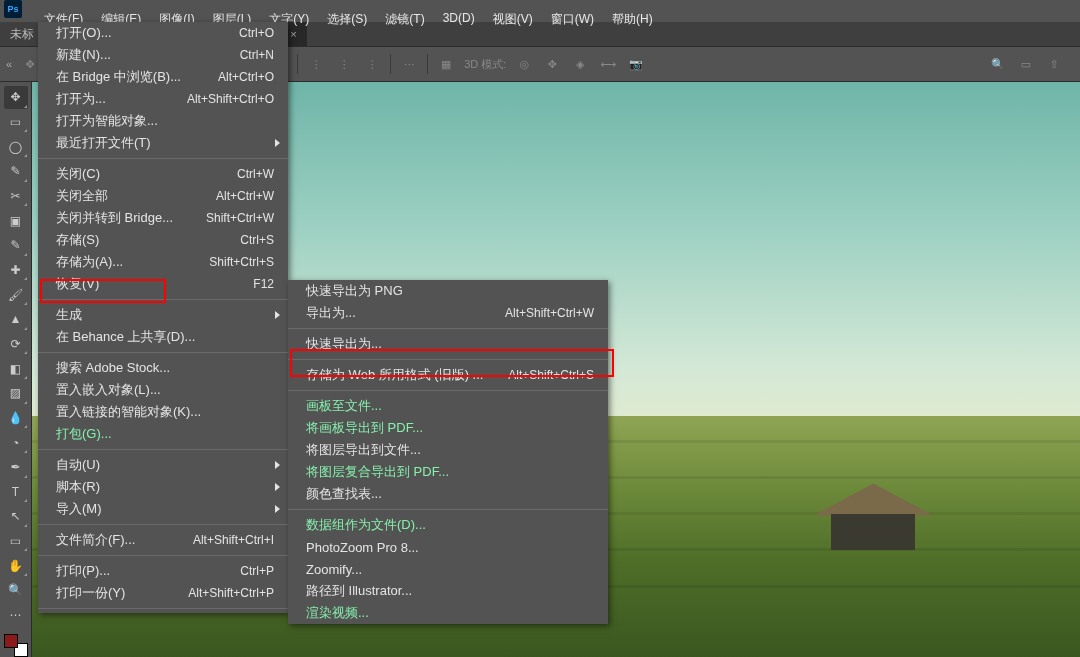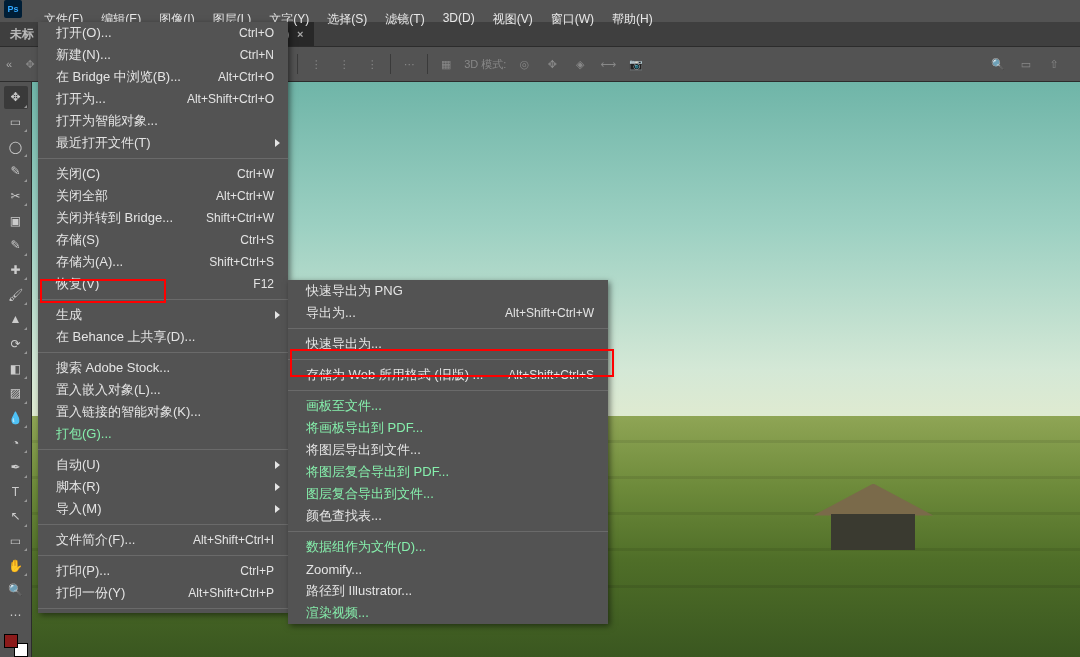--- a/index.html
+++ b/index.html
@@ -1,21 +1,21 @@
 <!DOCTYPE html>
 <html><head>
 <meta charset="utf-8">
 <style>
 * { margin:0; padding:0; box-sizing:border-box; font-family:"Microsoft YaHei",sans-serif; -webkit-font-smoothing:antialiased; }
 body { width:1080px; height:657px; background:#535353; overflow:hidden; position:relative; color:#d8d8d8; font-size:12px; }
 .menubar { height:22px; background:#535353; display:flex; padding-left:4px; position:relative; z-index:50; }
 .ps-logo { width:18px; height:18px; background:#001e36; color:#31a8ff; display:flex; align-items:center; justify-content:center; font-size:9px; font-weight:bold; border-radius:2px; margin-right:14px; }
 .menu-items { display:flex; gap:2px; }
 .menu-item { padding:11px 8px; color:#e8e8e8; cursor:pointer; }
-.tabbar { position:absolute; left:0; top:22px; right:0; height:24px; background:#3f3f3f; display:flex; align-items:center; padding-left:10px; font-size:12px; color:#bbb;font-weight:bold; }
+.tabbar { position:absolute; left:0; top:22px; right:0; height:24px; background:#3f3f3f; display:flex; align-items:center; padding-left:10px; font-size:12px; color:#bbb; }
 .tabbar .untitled{color:#bbb;margin-right:24px;}
 .tab { height:24px; display:flex; align-items:center; padding:0 10px; background:#3f3f3f; color:#ddd; font-size:11px; }
 .tab.active { background:#282828; }
 .tab .close{margin-left:8px;color:#aaa;}
 .optbar { position:absolute; left:0; top:46px; right:0; height:36px; background:#535353; border-top:1px solid #2c2c2c; border-bottom:1px solid #2c2c2c; display:flex; align-items:center; padding-left:6px; gap:8px; color:#888; font-size:11px; z-index:5;}
 .opt-icon { width:20px; height:20px; display:flex; align-items:center; justify-content:center; }
 .opt-sep { width:1px; height:20px; background:#3a3a3a; }
 .opt-spacer{flex:1;}
 .tools { position:absolute; left:0; top:82px; width:32px; bottom:0; background:#535353; border-right:1px solid #2c2c2c; display:flex; flex-direction:column; align-items:center; padding-top:4px; gap:2px; z-index:5;}
 .tool { width:24px; height:24px; display:flex; align-items:center; justify-content:center; color:#ccc; border-radius:2px; position:relative; }
@@ -275,29 +275,29 @@
     </div>
     <div class="dd-row dis">
       <span>将画板导出到 PDF...</span>
     </div>
     <div class="dd-row">
       <span>将图层导出到文件...</span>
     </div>
     <div class="dd-row dis">
       <span>将图层复合导出到 PDF...</span>
     </div>
-    <div class="dd-row dis">
-      <span>图层复合导出到文件...</span>
-    </div>
     <div class="dd-row">
       <span>颜色查找表...</span>
     </div>
     <div class="dd-sep"></div>
     <div class="dd-row dis">
       <span>数据组作为文件(D)...</span>
+    </div>
+    <div class="dd-row">
+      <span>PhotoZoom Pro 8...</span>
     </div>
     <div class="dd-row">
       <span>Zoomify...</span>
     </div>
     <div class="dd-row">
       <span>路径到 Illustrator...</span>
     </div>
     <div class="dd-row dis">
       <span>渲染视频...</span>
     </div>

